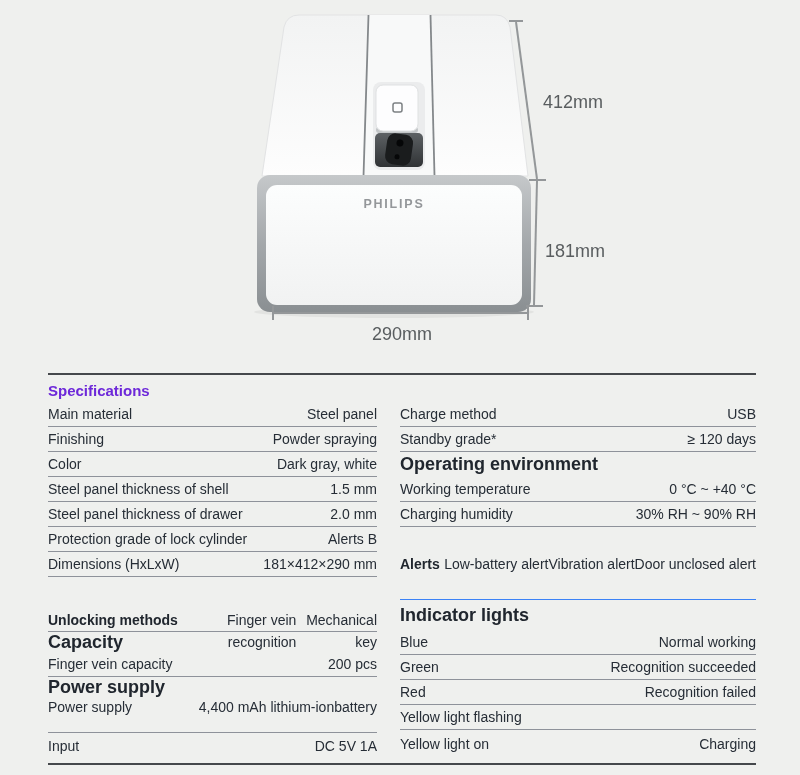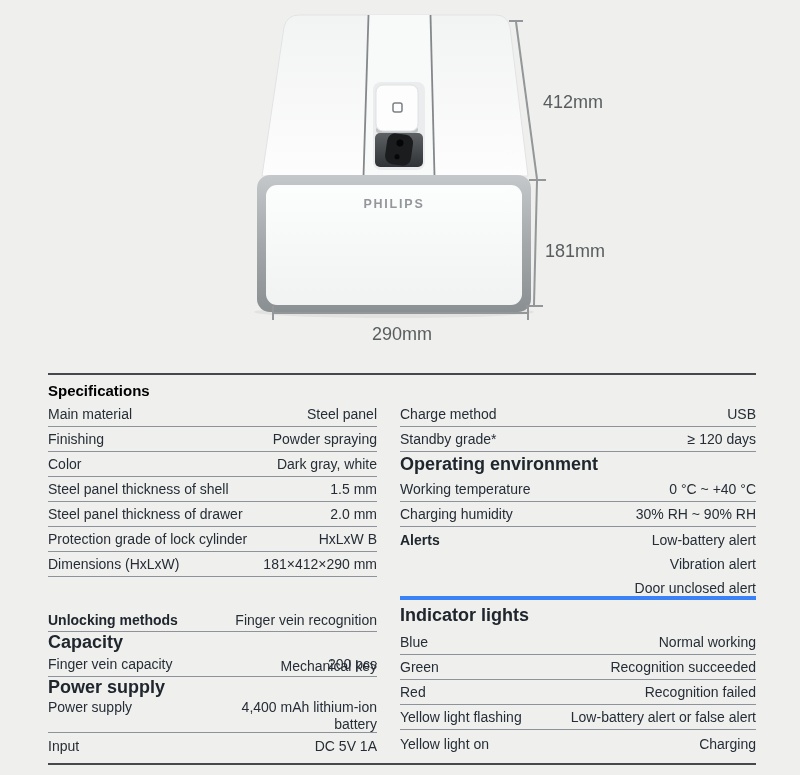--- a/index.html
+++ b/index.html
@@ -15,21 +15,21 @@
   .rule { position:absolute; left:48px; width:708px; height:2px; background:#45484c; }
   .rule.top { top:373px; }
   .rule.bottom { top:763px; }
 
   .col { position:absolute; top:375px; font-size:14px; }
   .col-left  { left:48px;  width:329px; }
   .col-right { left:400px; width:356px; }
 
   .sec-title {
     box-sizing:border-box; height:27px; display:flex; align-items:center;
-    padding-top:3px; font-size:15px; font-weight:700; color:#000000;
+    padding-top:3px; font-size:15px; font-weight:700; color:#6d28d9;
   }
   .spacer { height:27px; }
 
   .row {
     box-sizing:border-box; height:25px;
     display:flex; justify-content:space-between; align-items:center;
     border-bottom:1px solid #8e929a;
   }
   .lbl { white-space:nowrap; }
   .val { white-space:nowrap; text-align:right; }
@@ -37,32 +37,32 @@
 
   .subhead {
     box-sizing:border-box; display:flex; align-items:center;
     font-weight:700; font-size:18px; color:#20262e;
   }
   .subhead.cap { height:20px; }
   .subhead.pow { height:21px; }
   .subhead.env { height:25px; }
   .subhead.ind { height:30px; align-items:flex-end; padding-bottom:4px; }
 
-  .stack { display:flex; flex-direction:column; text-align:right; }
+  .stack { display:flex; flex-direction:row; text-align:right; }
 
   .u-block { box-sizing:border-box; height:55px; padding-top:8px; align-items:flex-start;
              border-bottom:1px solid #8e929a; display:flex; justify-content:space-between; }
   .u-block .lbl, .u-block .stack span { line-height:22px;margin-top:24px; }
 
   .p-block { box-sizing:border-box; height:35px; padding-top:1px; align-items:flex-start;
              border-bottom:1px solid #8e929a; display:flex; justify-content:space-between; }
   .p-block .lbl, .p-block .stack span { line-height:17px; }
 
-  .a-block { box-sizing:border-box; height:73px; padding-top:1px; align-items:flex-start;
-             border-bottom:4px solid #3b82f6; display:flex; justify-content:space-between; }
+  .a-block { box-sizing:border-box; height:73px; padding-top:1px; align-items:center;
+             border-bottom:1px solid #3b82f6; display:flex; justify-content:space-between; }
   .a-block .lbl, .a-block .stack span { line-height:24px; }
 
   .row.last-l { height:31px; border-bottom:none; align-items:flex-start; padding-top:5px; line-height:16px; }
   .row.last-r { height:34px; border-bottom:none; align-items:flex-start; padding-top:6px; line-height:16px; }
 </style>
 </head>
 <body>
 
 <div class="screen">
 
@@ -147,21 +147,21 @@
     <div class="row">
       <span class="lbl">Steel panel thickness of shell</span>
       <span class="val">1.5 mm</span>
     </div>
     <div class="row">
       <span class="lbl">Steel panel thickness of drawer</span>
       <span class="val">2.0 mm</span>
     </div>
     <div class="row">
       <span class="lbl">Protection grade of lock cylinder</span>
-      <span class="val">HxLxW B</span>
+      <span class="val">Alerts B</span>
     </div>
     <div class="row">
       <span class="lbl">Dimensions (HxLxW)</span>
       <span class="val">181×412×290 mm</span>
     </div>
 
     <div class="u-block">
       <span class="lbl bold">Unlocking methods</span>
       <span class="stack">
         <span>Finger vein recognition</span>
@@ -229,21 +229,20 @@
     <div class="row">
       <span class="lbl">Green</span>
       <span class="val">Recognition succeeded</span>
     </div>
     <div class="row">
       <span class="lbl">Red</span>
       <span class="val">Recognition failed</span>
     </div>
     <div class="row">
       <span class="lbl">Yellow light flashing</span>
-      <span class="val">Low-battery alert or false alert</span>
     </div>
     <div class="row last-r">
       <span class="lbl">Yellow light on</span>
       <span class="val">Charging</span>
     </div>
   </div>
 
   <div class="rule bottom"></div>
 </div>
 

